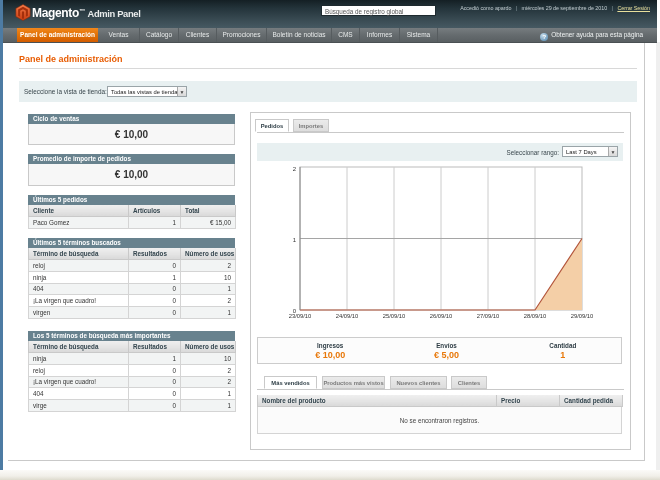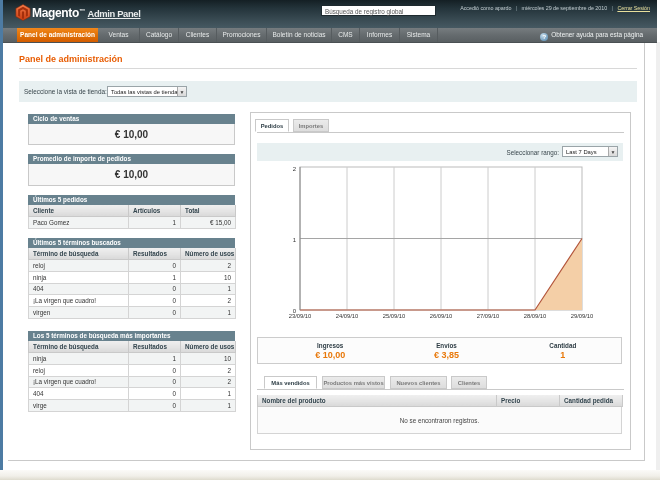--- a/index.html
+++ b/index.html
@@ -8,21 +8,21 @@
   .abs { position:absolute; }
   
   #leftedge { left:0; top:0; width:3px; height:480px; background:#4d7ba3; }
   #rightedge { left:656px; top:42px; width:4px; height:429px; background:#efefef; }
   #bottombar { left:0; top:470px; width:660px; height:10px;
      background:linear-gradient(180deg,#fbfaf8 0%,#f1efe9 60%,#dedbce 100%); }
   
   #header { left:3px; top:0; width:654px; height:28px;
      background:linear-gradient(180deg,#141f24 0%,#24343b 30%,#3b4d55 75%,#465962 100%); }
   #brand { left:29px; top:6px; color:#fff; font-size:12px; font-weight:bold; letter-spacing:-0.35px; }
-  #brand .ap { font-size:9.4px; color:#e9ecec;text-decoration:underline; }
+  #brand .ap { font-size:9.4px; color:#e9ecec; }
   #hsearch { left:318px; top:5px; width:115px; height:11px; background:#fff;
      border:1px solid #1e2a2f; font-size:6.3px; color:#555; padding:1.5px 0 0 3px; white-space:nowrap; }
   #huser { right:7px; top:5px; font-size:5.4px; letter-spacing:-0.05px; color:#c2ccd0; white-space:nowrap; }
   #huser .sep { color:#8fa0a6; padding:0 3px; }
   #huser a { color:#e8df9c; text-decoration:underline; }
   
   #nav { left:3px; top:28px; width:654px; height:15px;
      background:linear-gradient(180deg,#767c7f 0%,#646a6d 55%,#595f62 100%);
      border-bottom:1px solid #4a5053; }
   #nav .t { position:absolute; top:0; height:14px; line-height:14px; text-align:center;
@@ -283,21 +283,21 @@
     </g>
   </svg>
 
   <div id="totals">
     <div class="c">
         <div class="l">Ingresos</div>
         <div class="v">€ 10,00</div>
       </div>
     <div class="c">
         <div class="l">Envíos</div>
-        <div class="v">€ 3,85</div>
+        <div class="v">€ 5,00</div>
       </div>
     <div class="c">
         <div class="l">Cantidad</div>
         <div class="v">1</div>
       </div>
   </div>
 
   <div class="tab on" style="left:13px;top:263px;width:53px;">Más vendidos</div>
   <div class="tab" style="left:71px;top:263px;width:63px;">Productos más vistos</div>
   <div class="tab" style="left:139px;top:263px;width:57px;">Nuevos clientes</div>

